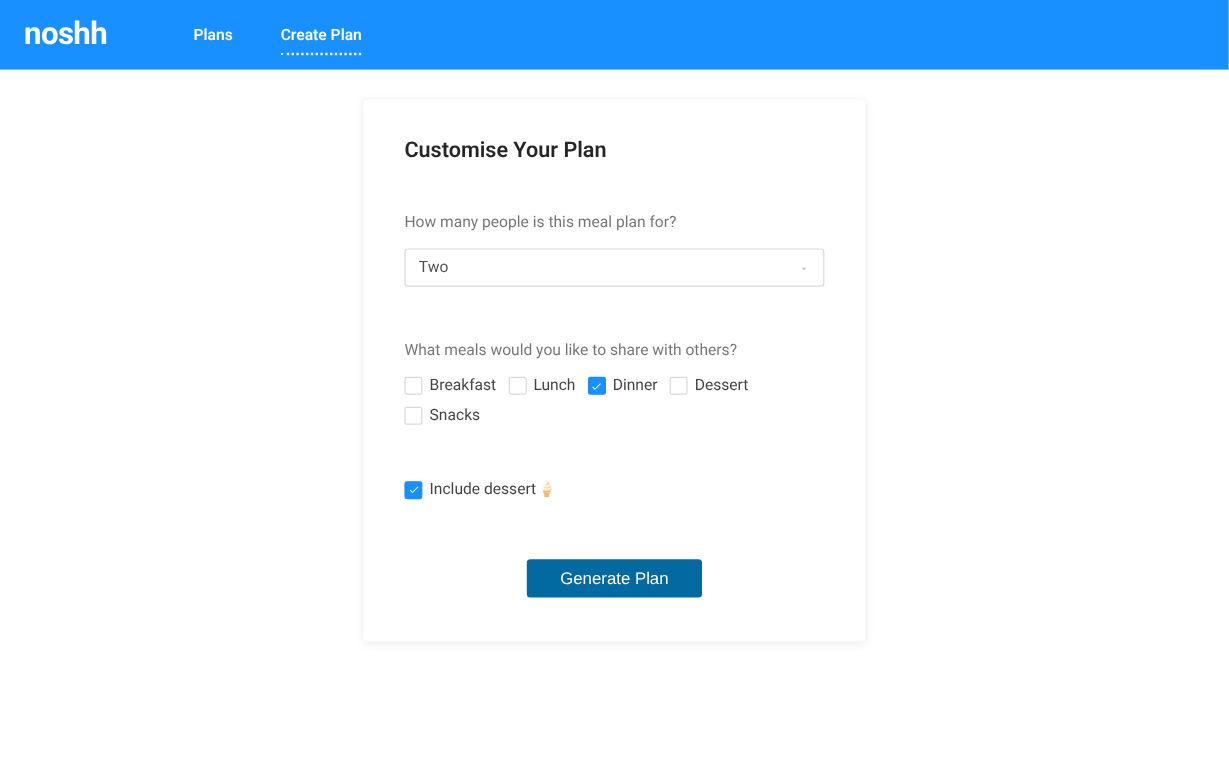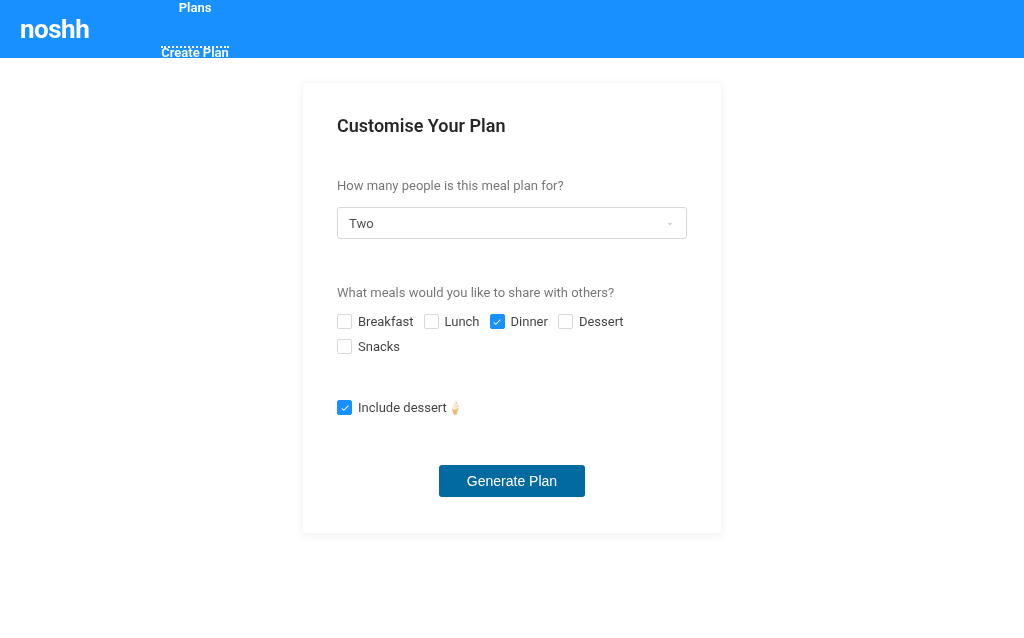--- a/index.html
+++ b/index.html
@@ -18,24 +18,23 @@
     }
     .logo {
       color: #fff;
       font-size: 26px;
       font-weight: 700;
       letter-spacing: -0.5px;
       margin-right: 72px;
     }
     .nav {
       display: flex;
-      gap: 30px;
+      gap: 40px;
       height: 100%;
-      align-items: center;
-      flex-direction: column;
+      align-items: flex-end;
     }
     .nav-item {
       color: #fff;
       font-size: 13px;
       font-weight: 600;
       cursor: pointer;
       position: relative;
       height: 100%;
       display: flex;
       align-items: center;
@@ -146,21 +145,20 @@
     }
   </style>
 </head>
 <body>
 
 <div class="topbar">
   <div class="logo">noshh</div>
   <div class="nav">
     <div class="nav-item">Plans</div>
     <div class="nav-item active">Create Plan</div>
-    <div class="nav-item">Settings</div>
   </div>
 </div>
 
 <div class="card">
   <h2 class="card-title">Customise Your Plan</h2>
 
   <div class="field-label">How many people is this meal plan for?</div>
   <div class="select">
     <span class="select-value">Two</span>
     <span class="select-arrow">

